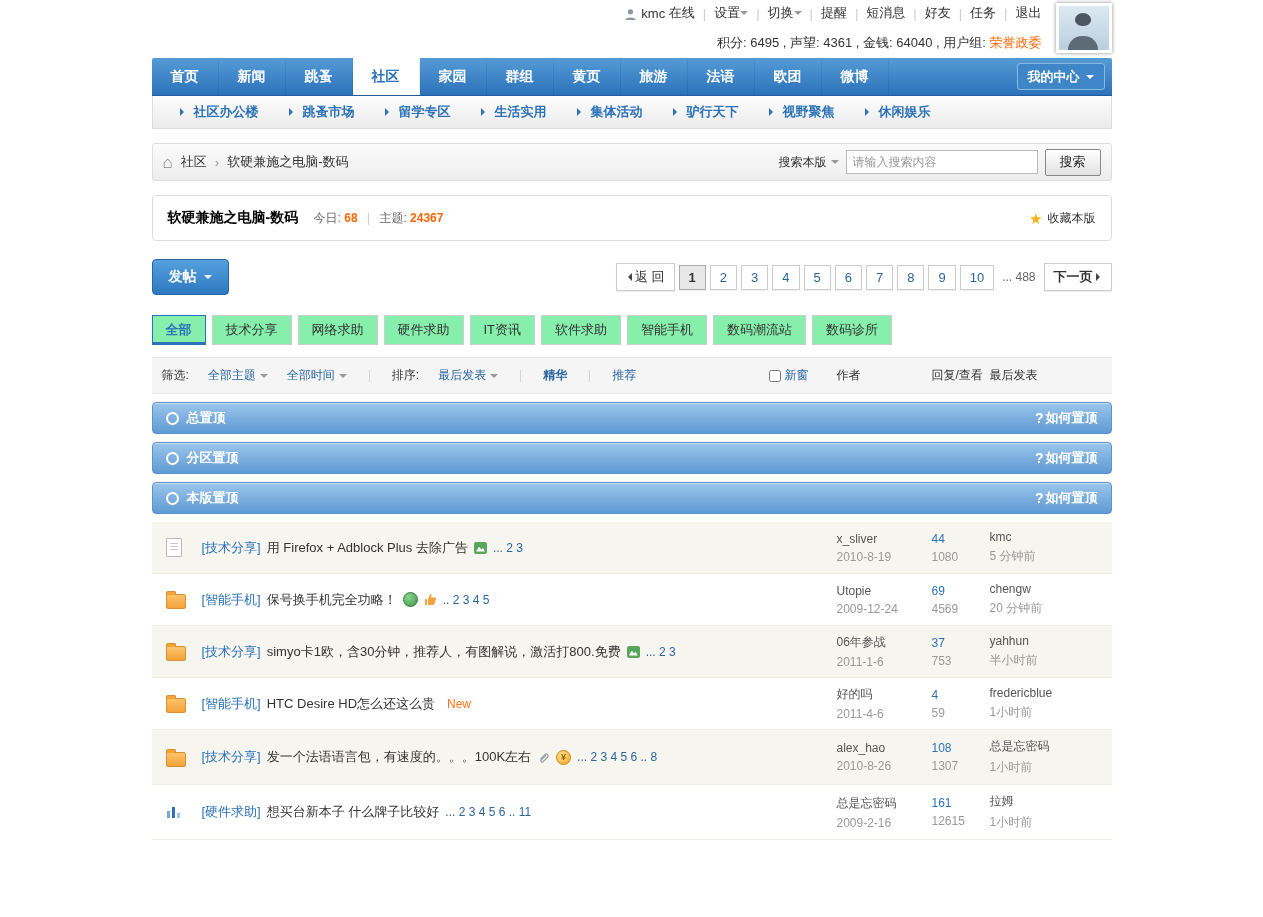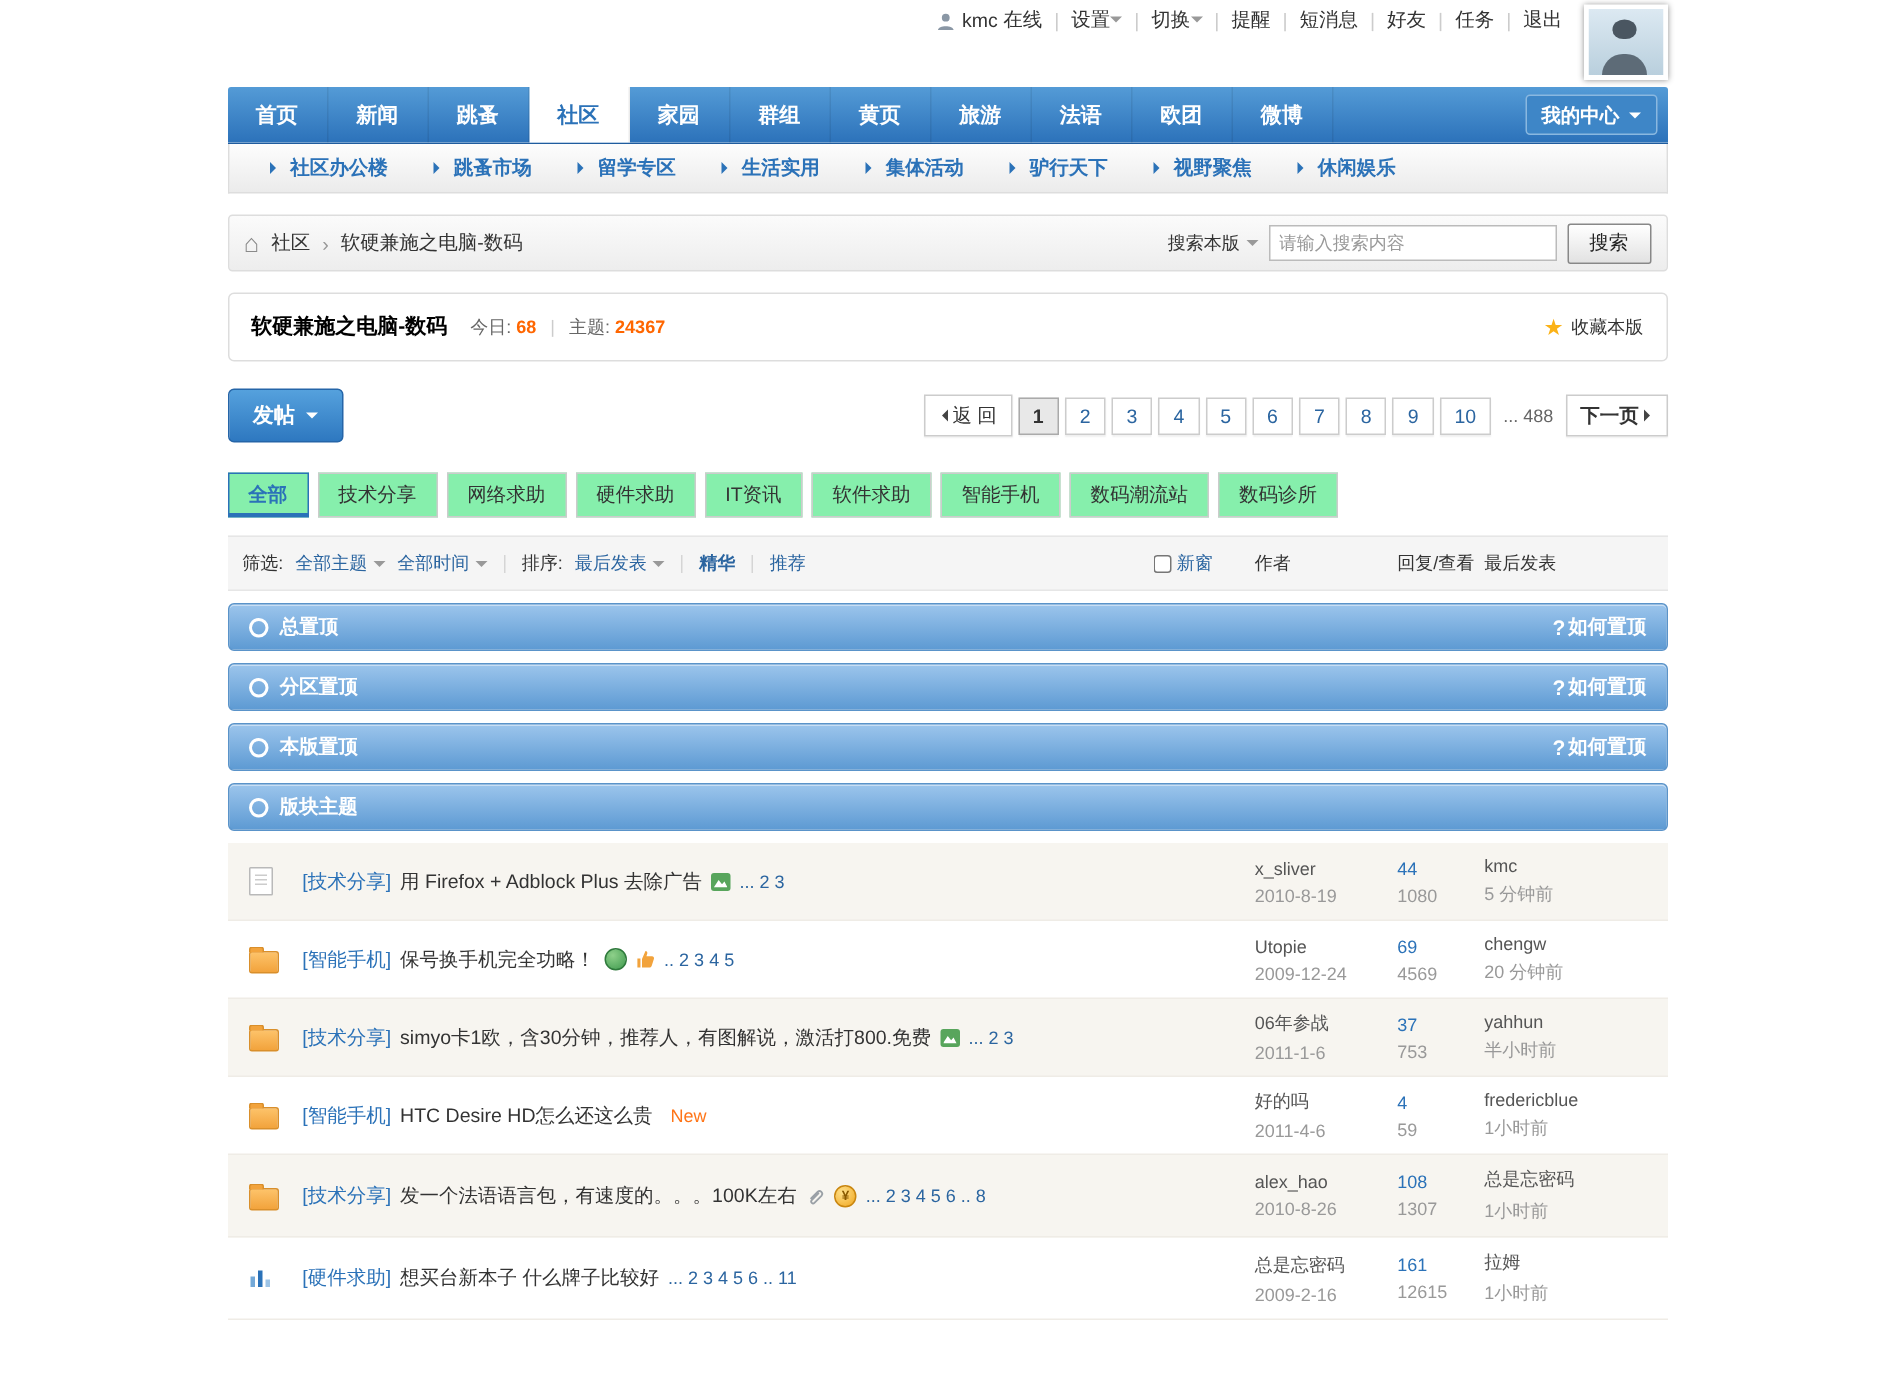--- a/index.html
+++ b/index.html
@@ -84,21 +84,21 @@
   .tri-r{width:0;height:0;border:4px solid transparent;border-left-color:#444;margin-right:-2px;}
 
   
   .tabs{margin-top:20px;display:flex;gap:6px;}
   .tab{border:1px solid #ccc;background:#86efac;padding:5px 13px;font-size:13px;color:#333;}
   .tab.v-true{color:#2b72b8;font-weight:bold;border-color:#2b72b8;border-bottom:3px solid #2b72b8;padding-bottom:3px;}
 
   
   .filterband{margin-top:12px;background:#f5f5f5;border-top:1px solid #e6e6e6;border-bottom:1px solid #e6e6e6;
     display:flex;align-items:center;padding:9px 10px;}
-  .f-left{display:flex;align-items:center;gap:8px;flex:1;}
+  .f-left{display:flex;align-items:center;gap:19px;flex:1;}
   .flabel{color:#333;}
   .fdrop{color:#2b65a0;display:inline-flex;align-items:center;gap:4px;}
   .flink{color:#2b65a0;}
   .vsep{width:1px;height:12px;background:#d5d5d5;margin:0 3px;}
   .hd-newwin{width:68px;display:flex;align-items:center;gap:4px;color:#2b65a0;}
   .hd-newwin input{margin:0;width:12px;height:12px;}
   .hd-author{width:95px;color:#333;}
   .hd-replies{width:58px;color:#333;line-height:1.35;}
   .hd-last{width:112px;color:#333;}
 
@@ -195,20 +195,23 @@
           
             <a class="u-item">
               <span>任务</span>
             </a>
           
             <a class="u-item">
               <span>退出</span>
             </a>
           
         </div>
+        <div class="u-line2">
+          <span>积分: 6495 , 声望: 4361 , 金钱: 64040 , 用户组: </span><a class="orange">荣誉政委</a>
+        </div>
       </div>
       <div class="avatar"></div>
     </div>
   </div>
 
   <div class="wrap">
     <nav class="mainnav">
 
         <a class="nav-item">
           <span>首页</span>
@@ -446,28 +449,20 @@
 
         <div class="spill">
           <span class="o-icon"></span>
           <span>本版置顶</span>
           <a class="s-help">
             <span class="s-q">?</span>
             <span>如何置顶</span>
           </a>
         </div>
 
-        <div class="spill">
-          <span class="o-icon"></span>
-          <span>版块主题</span>
-          <a class="s-help">
-            <span class="s-q"></span>
-            <span></span>
-          </a>
-        </div>
 
     </div>
 
     <div class="rows">
 
         <div class="trow">
           <div class="tcol-icon">
             <span class="ticon icon-page v-page"></span>
 
           </div>

